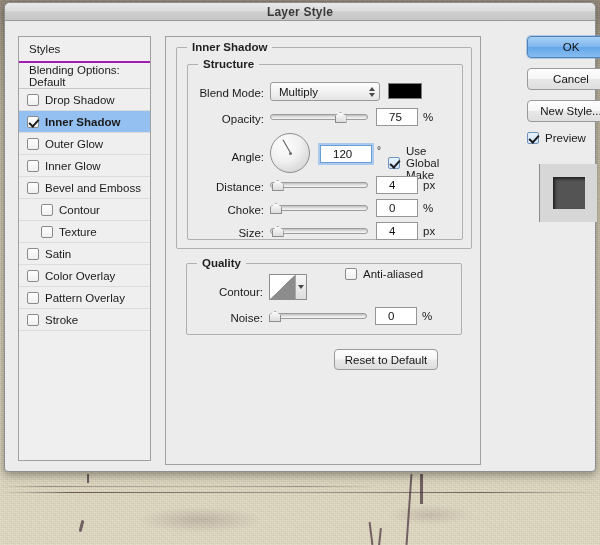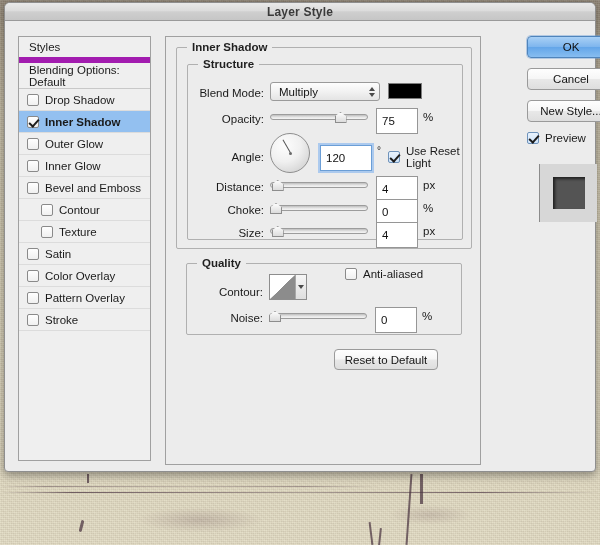--- a/index.html
+++ b/index.html
@@ -76,21 +76,21 @@
   }
   .side-header {
     height: 26px;
     padding-left: 10px;
     display: flex; align-items: center;
     font-size: 11.5px;
     color: #1a1a1a;
     background: #efefef;
     border-bottom: 1px solid #c8c8c8;
   }
-  #styles-header { border-bottom: 6px solid #a21caf; }
+  #styles-header { border-bottom: 2px solid #a21caf; }
   .side-item {
     height: 22px;
     padding-left: 8px;
     display: flex; align-items: center;
     font-size: 11.5px;
     color: #1a1a1a;
     border-bottom: 1px solid #dcdcdc;
     background: #efefef;
   }
   .side-item.selected {
@@ -210,25 +210,25 @@
     position: absolute;
     width: 12px; height: 11px;
     top: 2px;
     background: linear-gradient(to bottom, #fbfbfb, #dcdcdc);
     border: 1px solid #8d8d8d;
     clip-path: polygon(50% 0%, 100% 42%, 100% 100%, 0% 100%, 0% 42%);
   }
 
   
   .numfield {
-    height: 26px;
+    height: 18px;
     border: 1px solid #969696;
     background: #ffffff;
     display: flex; align-items: center;
-    padding-left: 5px;
+    padding-left: 12px;
     font-size: 11.5px;
     color: #111;
   }
   .numfield.focused {
     border: 1px solid #6b9ed6;
     box-shadow: 0 0 0 2px rgba(120,175,240,.55);
     background: #ffffff;
   }
   .unit { font-size: 11.5px; color: #1a1a1a; }
 
@@ -418,21 +418,21 @@
         <div class="dial" style="position:absolute; left:82px; top:68px;">
           <span class="dial-needle"></span>
           <span class="dial-center"></span>
         </div>
         <div class="numfield focused" style="position:absolute; left:132px; top:80px; width:52px;">
           <span>120</span>
         </div>
         <span class="unit" style="position:absolute; left:189px; top:80px; font-size:10px;">°</span>
         <div class="row" style="left:200px; top:80px;">
           <span class="cb blue checked"></span>
-          <span style="margin-left:6px;">Use Reset Light</span>
+          <span style="margin-left:6px;">Use Global Make</span>
         </div>
 
         <div class="rlabel" style="position:absolute; left:0px; top:116px; width:76px;">Distance:</div>
         <div class="slider" style="position:absolute; left:82px; top:113px; width:98px;">
           <div class="track"></div>
           <div class="thumb" style="left: 1.72px;"></div>
         </div>
         <div class="numfield" style="position:absolute; left:188px; top:111px; width:42px;">
           <span>4</span>
         </div>

